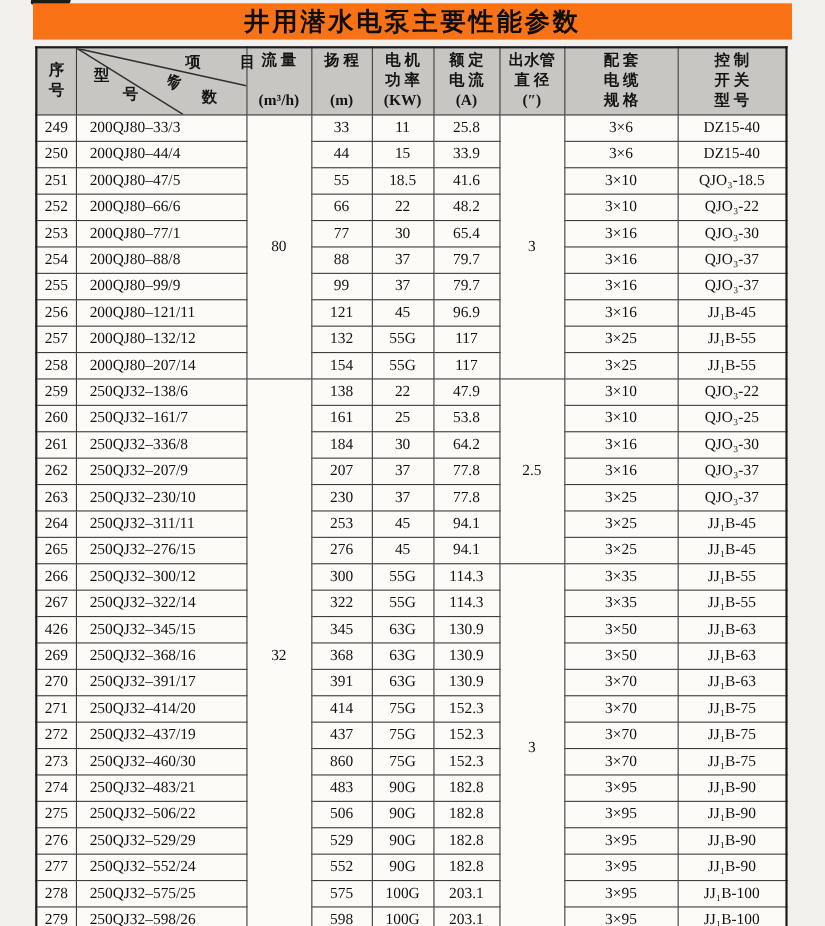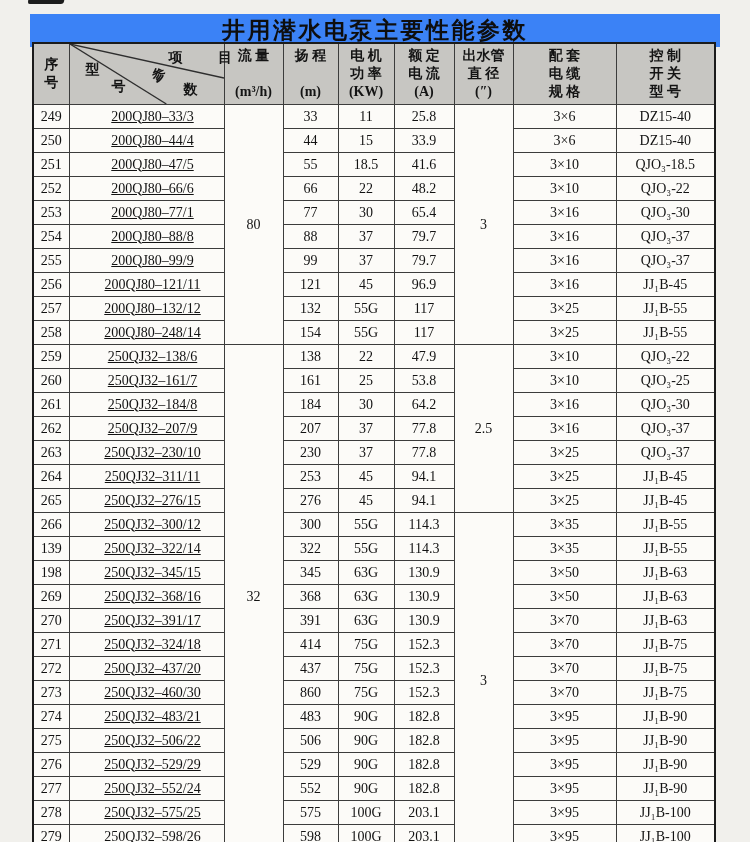--- a/index.html
+++ b/index.html
@@ -9,22 +9,22 @@
     font-family:"Liberation Serif","DejaVu Serif",serif;
     color:#141414;
     position:relative;
   }
   .page{position:absolute;inset:0;}
   .smudge{
     position:absolute;left:28px;top:0;width:36px;height:4px;
     background:#1c1c1c;border-radius:0 0 3px 2px;transform:skewX(-8deg);
   }
   .title-bar{
-    position:absolute;left:30px;top:14px;width:690px;height:33px;
-    background:#3b82f6;
+    position:absolute;left:30px;top:3px;width:690px;height:33px;
+    background:#f97316;
     display:flex;align-items:center;justify-content:center;
   }
   .title-bar span{
     font-size:23px;font-weight:bold;letter-spacing:2.5px;color:#0e0e0e;
   }
   table.main{
     position:absolute;left:32px;top:42px;width:682px;height:780px;
     border-collapse:collapse;table-layout:fixed;
     background:#fcfbf8;
   }
@@ -35,21 +35,21 @@
   thead th{
     background:#c7c6c2;height:60px;
     font-size:14px;font-weight:bold;vertical-align:middle;text-align:center;
     padding:0;
   }
   .hdr{white-space:pre-line;line-height:18px;display:inline-block;}
   tbody td{
     font-size:14px;text-align:center;vertical-align:middle;
     padding:0;height:23px;background:#fcfbf8;color:#121212;
   }
-  tbody td.model{text-align:center;padding-left:12px;text-decoration:underline;}
+  tbody td.model{text-align:left;padding-left:12px;}
   
   .diag{position:relative;width:100%;height:60px;}
   .diag svg{position:absolute;left:0;top:0;width:100%;height:100%;}
   .diag svg line{stroke:#2e2e2e;stroke-width:1.3;}
   .diag span{position:absolute;font-size:14px;font-weight:bold;line-height:14px;}
   .d-top{left:99px;top:7px;letter-spacing:16px;white-space:nowrap;}
   .d-mid-a{left:82px;top:24px;transform:rotate(-24deg);}
   .d-mid-b{left:114px;top:39px;}
   .d-left-a{left:16px;top:19px;}
   .d-left-b{left:42px;top:36px;}
@@ -195,21 +195,21 @@
           <td>257</td>
           <td class="model">200QJ80–132/12</td>
           <td>132</td>
           <td>55G</td>
           <td>117</td>
           <td>3×25</td>
           <td>JJ₁B-55</td>
         </tr>
         <tr>
           <td>258</td>
-          <td class="model">200QJ80–248/14</td>
+          <td class="model">200QJ80–207/14</td>
           <td>154</td>
           <td>55G</td>
           <td>117</td>
           <td>3×25</td>
           <td>JJ₁B-55</td>
         </tr>
         <tr>
           <td>259</td>
           <td class="model">250QJ32–138/6</td>
           <td rowspan="21">32</td>
@@ -224,21 +224,21 @@
           <td>260</td>
           <td class="model">250QJ32–161/7</td>
           <td>161</td>
           <td>25</td>
           <td>53.8</td>
           <td>3×10</td>
           <td>QJO₃-25</td>
         </tr>
         <tr>
           <td>261</td>
-          <td class="model">250QJ32–184/8</td>
+          <td class="model">250QJ32–336/8</td>
           <td>184</td>
           <td>30</td>
           <td>64.2</td>
           <td>3×16</td>
           <td>QJO₃-30</td>
         </tr>
         <tr>
           <td>262</td>
           <td class="model">250QJ32–207/9</td>
           <td>207</td>
@@ -278,30 +278,30 @@
           <td>266</td>
           <td class="model">250QJ32–300/12</td>
           <td>300</td>
           <td>55G</td>
           <td>114.3</td>
           <td rowspan="14">3</td>
           <td>3×35</td>
           <td>JJ₁B-55</td>
         </tr>
         <tr>
-          <td>139</td>
+          <td>267</td>
           <td class="model">250QJ32–322/14</td>
           <td>322</td>
           <td>55G</td>
           <td>114.3</td>
           <td>3×35</td>
           <td>JJ₁B-55</td>
         </tr>
         <tr>
-          <td>198</td>
+          <td>426</td>
           <td class="model">250QJ32–345/15</td>
           <td>345</td>
           <td>63G</td>
           <td>130.9</td>
           <td>3×50</td>
           <td>JJ₁B-63</td>
         </tr>
         <tr>
           <td>269</td>
           <td class="model">250QJ32–368/16</td>
@@ -315,30 +315,30 @@
           <td>270</td>
           <td class="model">250QJ32–391/17</td>
           <td>391</td>
           <td>63G</td>
           <td>130.9</td>
           <td>3×70</td>
           <td>JJ₁B-63</td>
         </tr>
         <tr>
           <td>271</td>
-          <td class="model">250QJ32–324/18</td>
+          <td class="model">250QJ32–414/20</td>
           <td>414</td>
           <td>75G</td>
           <td>152.3</td>
           <td>3×70</td>
           <td>JJ₁B-75</td>
         </tr>
         <tr>
           <td>272</td>
-          <td class="model">250QJ32–437/20</td>
+          <td class="model">250QJ32–437/19</td>
           <td>437</td>
           <td>75G</td>
           <td>152.3</td>
           <td>3×70</td>
           <td>JJ₁B-75</td>
         </tr>
         <tr>
           <td>273</td>
           <td class="model">250QJ32–460/30</td>
           <td>860</td>

